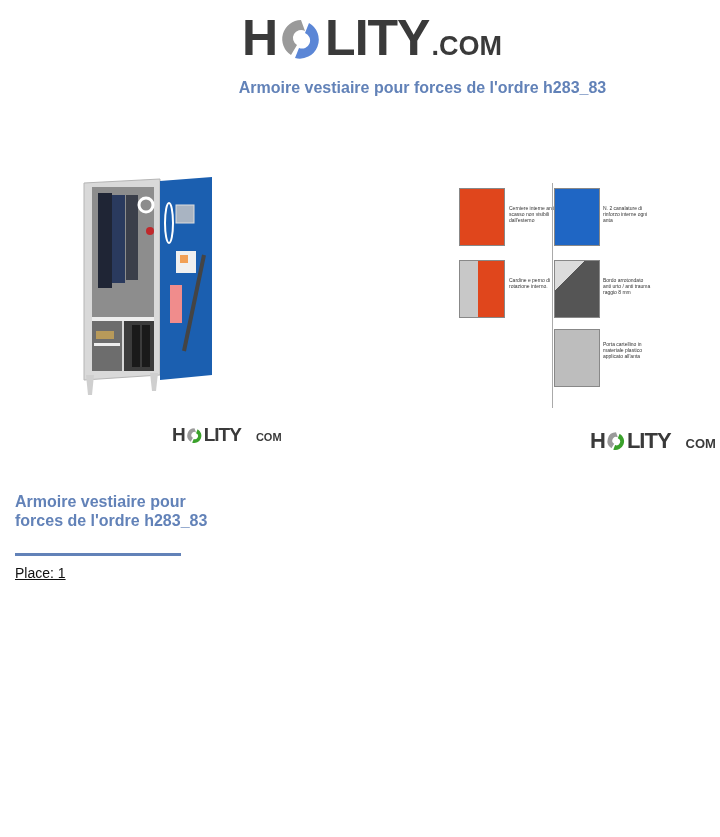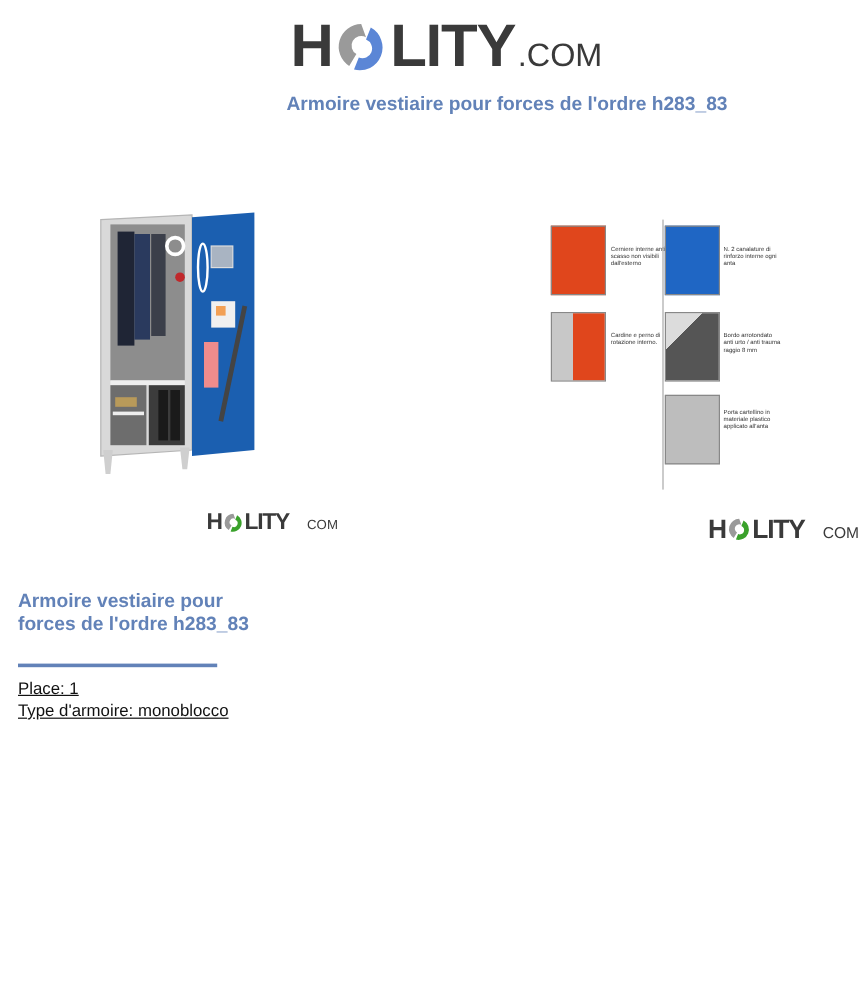--- a/index.html
+++ b/index.html
@@ -5,21 +5,21 @@
     html, body { margin: 0; padding: 0; background: #ffffff; }
     body {
       width: 720px; height: 837px; position: relative; overflow: hidden;
       font-family: "Liberation Sans", sans-serif; color: #111;
     }
     .logo {
       position: absolute; display: flex; align-items: baseline;
       font-family: "Liberation Sans", sans-serif; font-weight: bold; color: #3a3a3a;
       letter-spacing: -1px;
     }
-    .logo .dotcom { font-weight: normal; letter-spacing: 0; }
+    .logo .dotcom { font-weight: bold; letter-spacing: 0; }
     .logo .o-ring { display: inline-block; position: relative; }
     .main-logo { left: 242px; top: 8px; font-size: 50px; line-height: 60px; }
     .main-logo .o-ring { width: 44px; height: 44px; margin: 0 2px; top: 6px; }
     .main-logo .dotcom { font-size: 27px; margin-left: 2px; }
     .small-logo .o-ring { width: 17px; height: 17px; top: 3px; margin: 0 1px; }
     .small-logo .dotcom { font-size: 11px; margin-left: 15px; }
     .logo-left { left: 172px; top: 424px; font-size: 19px; line-height: 22px; }
     .logo-right { left: 590px; top: 428px; font-size: 22px; line-height: 26px; }
     .logo-right .o-ring { width: 20px; height: 20px; }
     .logo-right .dotcom { font-size: 13px; }
@@ -136,14 +136,13 @@
     </svg>
   </span>
   <span>LITY</span>
   <span class="dotcom">COM</span>
 </div>
 
 <div class="sidebar-title">Armoire vestiaire pour forces de l'ordre h283_83</div>
 <div class="sidebar-rule"></div>
 <div class="specs">
   <div class="spec-row">Place: 1</div>
-  <div class="spec-row">Type d'armoire: monoblocco</div>
 </div>
 
 </body></html>

